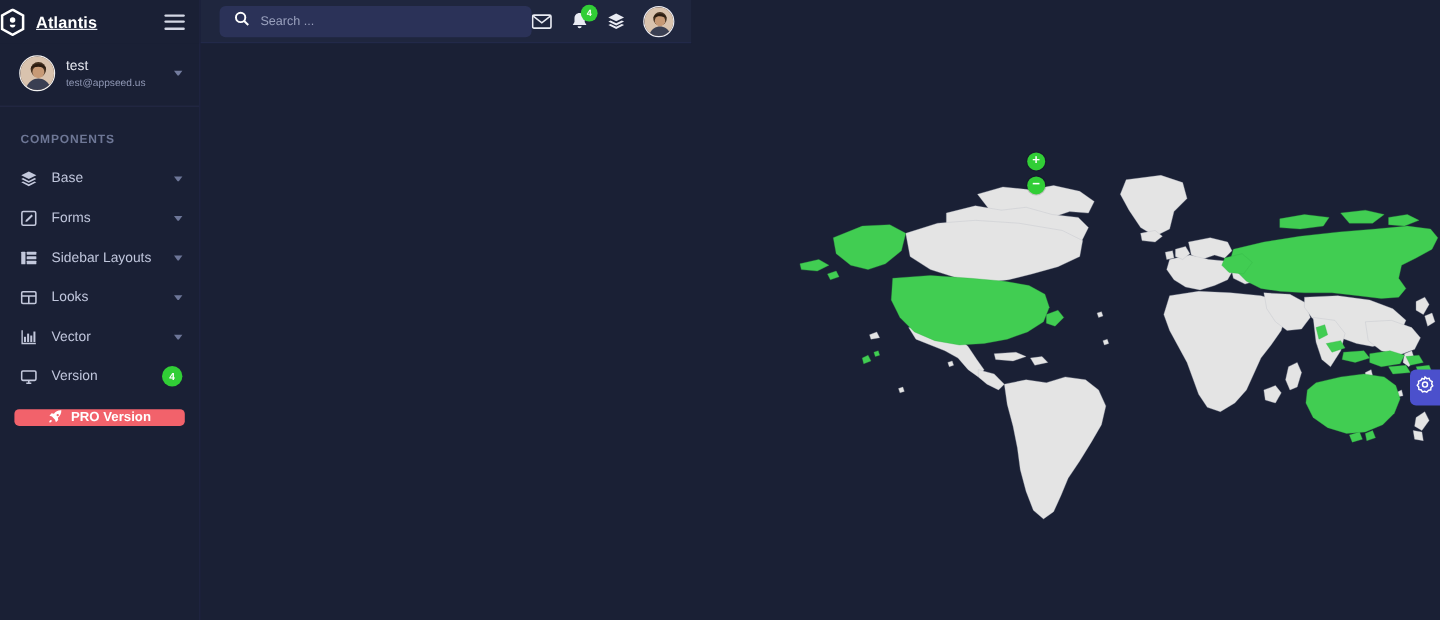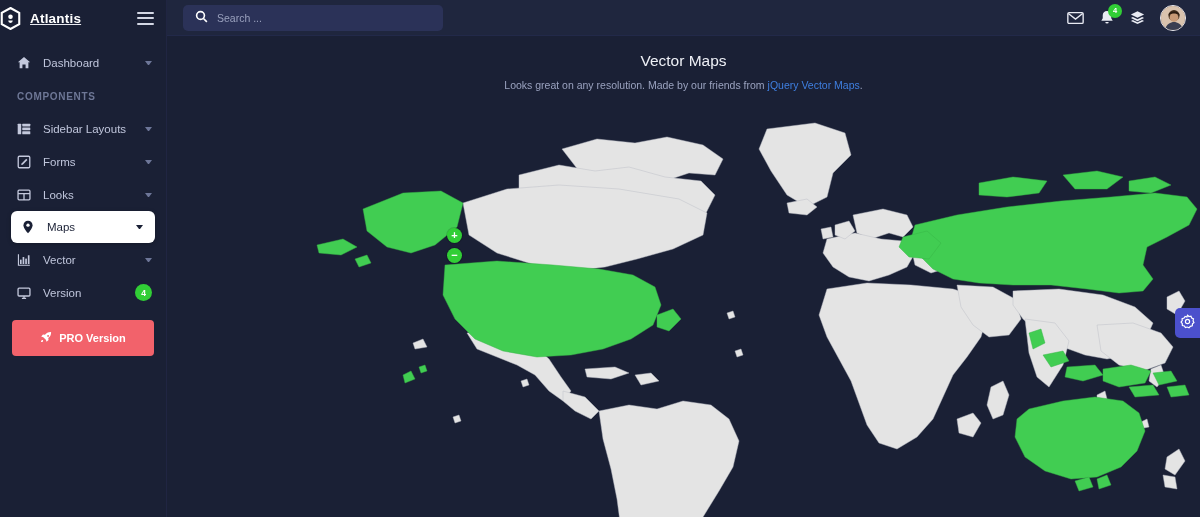--- a/index.html
+++ b/index.html
@@ -84,28 +84,28 @@
   .nav-item.active .ic { color: #1a2035; }
   .nav-item.active .lb { color: #1a2035; font-weight: 500; }
   .nav-item.active .cv { border-top-color: #1a2035; }
 
   .badge-green {
     background: #31ce36; color: #fff; font-size: 8.5px; font-weight: bold;
     width: 17px; height: 17px; border-radius: 50%;
     display: flex; align-items: center; justify-content: center; flex: 0 0 17px;
   }
   .pro-btn {
-    margin: 11px 12px 0 12px; height: 36px; border-radius: 4px;
+    margin: 11px 12px 0 12px; height: 14px; border-radius: 4px;
     background: #f2626b; color: #fff; font-size: 11px; font-weight: bold;
     display: flex; align-items: center; justify-content: center; gap: 7px;
     cursor: pointer;
   }
 
   
-  .main { flex: 1; display: flex; flex-direction: column; background: #1a2035; min-width: 0; }
+  .main { flex: 1; display: flex; flex-direction: row; background: #1a2035; min-width: 0; }
   .topbar {
     height: 36px; background: #1f263e;
     display: flex; align-items: center; gap: 0;
     padding: 0 14px 0 16px; flex: 0 0 36px;
     border-bottom: 1px solid #222949;
   }
   .search {
     width: 260px; height: 26px; background: #2b3258; border-radius: 5px;
     display: flex; align-items: center; gap: 9px; padding: 0 12px;
   }
@@ -162,81 +162,89 @@
         </svg>
       </span>
       <span class="logo-text">Atlantis</span>
       <span class="hamburger">
           <i></i>
           <i></i>
           <i></i>
         </span>
     </div>
 
+    <div class="user-row">
+      <span class="avatar-sm">
+        <svg viewBox="0 0 30 30" width="30" height="30">
+          <rect width="30" height="30" fill="#d9c3ae"></rect>
+          <circle cx="15" cy="11" r="6.4" fill="#43301f"></circle>
+          <circle cx="15" cy="13" r="5" fill="#c79a76"></circle>
+          <path d="M4 30 C5 21 11 18.5 15 18.5 C19 18.5 25 21 26 30 Z" fill="#3a3f52"></path>
+          <path d="M8.6 10.5 C9 5 21 5 21.4 10.8 C19 8 11 8 8.6 10.5 Z" fill="#2b1d12"></path>
+        </svg>
+      </span>
+      <span class="user-meta">
+        <span class="user-name" style="display:block">test</span>
+        <span class="user-mail" style="display:block">test@appseed.us</span>
+      </span>
+      <span class="caret-sm"></span>
+    </div>
 
     <nav class="nav">
 
+
+      <div class="nav-section">COMPONENTS</div>
+
       <div class="nav-item">
         <span class="ic">
           <svg viewBox="0 0 16 16" width="14" height="14" fill="currentColor">
-            <path d="M8 1.2 L15 7 h-2 v7 H9.8 V9.8 H6.2 V14 H3 V7 H1 Z"></path>
-          </svg>
-        </span>
-        <span class="lb">Dashboard</span>
+            <path d="M8 1 L15.2 4.6 L8 8.2 L0.8 4.6 Z"></path>
+            <path d="M8 10 L2.6 7.3 L0.8 8.2 L8 11.8 L15.2 8.2 L13.4 7.3 Z"></path>
+            <path d="M8 13.2 L2.6 10.5 L0.8 11.4 L8 15 L15.2 11.4 L13.4 10.5 Z"></path>
+          </svg>
+        </span>
+        <span class="lb">Base</span>
         <span class="cv"></span>
       </div>
 
-      <div class="nav-section">COMPONENTS</div>
-
+      <div class="nav-item">
+        <span class="ic">
+          <svg viewBox="0 0 16 16" width="14" height="14" fill="none" stroke="currentColor" stroke-width="1.5">
+            <rect x="1.4" y="1.4" width="13.2" height="13.2" rx="1.4"></rect>
+            <path d="M10.6 4.4 L11.9 5.7 L6.6 11 L4.8 11.4 L5.2 9.6 Z" fill="currentColor" stroke="none"></path>
+          </svg>
+        </span>
+        <span class="lb">Forms</span>
+        <span class="cv"></span>
+      </div>
 
       <div class="nav-item">
         <span class="ic">
           <svg viewBox="0 0 16 16" width="14" height="14" fill="currentColor">
             <rect x="0.8" y="2" width="4" height="12" rx="0.6"></rect>
             <rect x="6" y="2" width="9.2" height="3" rx="0.6"></rect>
             <rect x="6" y="6.3" width="9.2" height="3" rx="0.6"></rect>
             <rect x="6" y="10.6" width="9.2" height="3.4" rx="0.6"></rect>
           </svg>
         </span>
         <span class="lb">Sidebar Layouts</span>
         <span class="cv"></span>
       </div>
 
       <div class="nav-item">
         <span class="ic">
           <svg viewBox="0 0 16 16" width="14" height="14" fill="none" stroke="currentColor" stroke-width="1.5">
-            <rect x="1.4" y="1.4" width="13.2" height="13.2" rx="1.4"></rect>
-            <path d="M10.6 4.4 L11.9 5.7 L6.6 11 L4.8 11.4 L5.2 9.6 Z" fill="currentColor" stroke="none"></path>
-          </svg>
-        </span>
-        <span class="lb">Forms</span>
-        <span class="cv"></span>
-      </div>
-
-      <div class="nav-item">
-        <span class="ic">
-          <svg viewBox="0 0 16 16" width="14" height="14" fill="none" stroke="currentColor" stroke-width="1.5">
             <rect x="1.2" y="2.4" width="13.6" height="11.2" rx="1.2"></rect>
             <path d="M1.2 6.4 H14.8 M8 6.4 V13.6"></path>
           </svg>
         </span>
         <span class="lb">Looks</span>
         <span class="cv"></span>
       </div>
 
-      <div class="nav-item active">
-        <span class="ic">
-          <svg viewBox="0 0 16 16" width="14" height="14" fill="currentColor">
-            <path d="M8 0.8 C5 0.8 2.8 3 2.8 6 C2.8 9.8 8 15.2 8 15.2 C8 15.2 13.2 9.8 13.2 6 C13.2 3 11 0.8 8 0.8 Z"></path>
-            <circle cx="8" cy="5.9" r="1.9" fill="#ffffff"></circle>
-          </svg>
-        </span>
-        <span class="lb">Maps</span>
-        <span class="cv"></span>
-      </div>
 
       <div class="nav-item">
         <span class="ic">
           <svg viewBox="0 0 16 16" width="14" height="14" fill="currentColor">
             <path d="M1 1.4 h1.3 v12 h12.4 v1.3 H1 Z"></path>
             <rect x="3.4" y="7.6" width="1.9" height="5"></rect>
             <rect x="6.4" y="4.6" width="1.9" height="8"></rect>
             <rect x="9.4" y="6.4" width="1.9" height="6.2"></rect>
             <rect x="12.4" y="2.6" width="1.9" height="10"></rect>
           </svg>
@@ -309,24 +317,20 @@
             <rect width="26" height="26" fill="#d9c3ae"></rect>
             <circle cx="13" cy="9.6" r="5.6" fill="#43301f"></circle>
             <circle cx="13" cy="11.4" r="4.4" fill="#c79a76"></circle>
             <path d="M3.4 26 C4.3 18.2 9.5 16 13 16 C16.5 16 21.7 18.2 22.6 26 Z" fill="#3a3f52"></path>
             <path d="M7.4 9.2 C7.8 4.4 18.2 4.4 18.6 9.4 C16.5 7 9.5 7 7.4 9.2 Z" fill="#2b1d12"></path>
           </svg>
         </span>
       </div>
     </header>
 
-    <div class="page-head">
-      <h1 class="page-title">Vector Maps</h1>
-      <p class="page-sub"><span>Looks great on any resolution. Made by our friends from </span><a href="#">jQuery Vector Maps</a><span>.</span></p>
-    </div>
 
     <div class="map-area">
 
       <div class="zoom-ctl">
         <span class="zbtn">+</span>
         <span class="zbtn">−</span>
       </div>
 
       <svg class="map-svg" viewBox="0 0 1033 380" preserveAspectRatio="xMidYMid meet">
         <g id="land" fill="#e4e4e4" stroke="#b9bbc4" stroke-width="0.45" stroke-linejoin="round">

